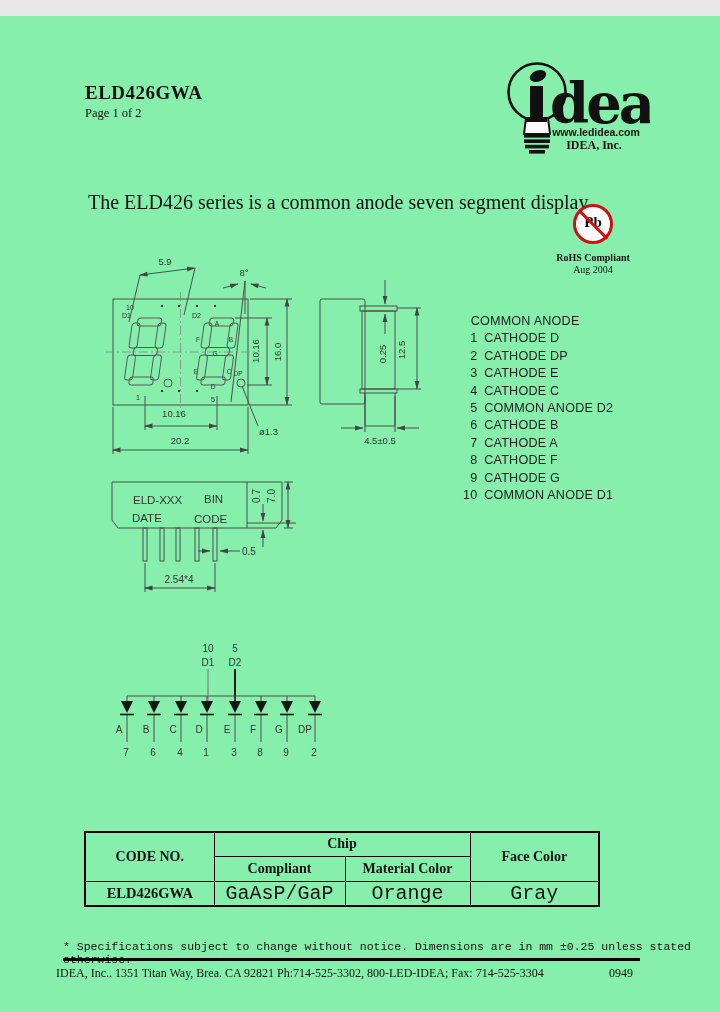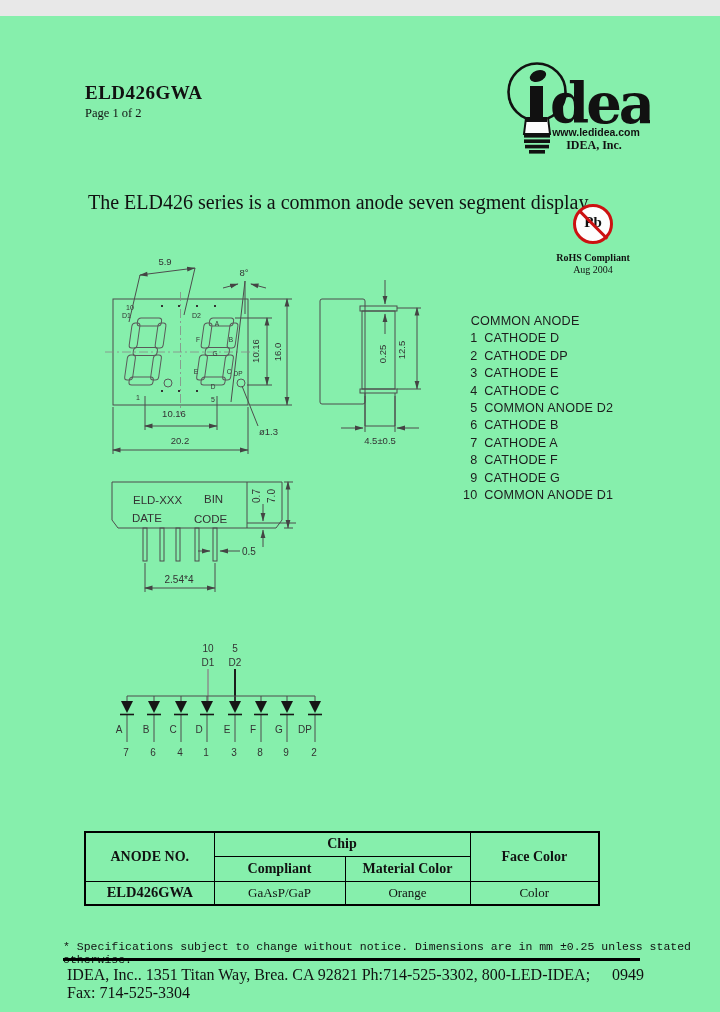--- a/index.html
+++ b/index.html
@@ -31,26 +31,26 @@
   .pinout{left:460px;top:296px;width:218px;font-family:"Liberation Sans",sans-serif;
           font-size:13px;letter-spacing:.2px;color:#1d1d1d;transform:scaleX(.97);transform-origin:left top;}
   .pin-head{margin-left:11px;line-height:17.4px;}
   .pin-row{display:flex;line-height:17.4px;}
   .pin-num{width:18px;text-align:right;margin-right:7px;flex:none;}
   
   .dtable{border-collapse:collapse;table-layout:fixed;width:514px;border:2.5px solid #000;
           font-family:"Liberation Serif",serif;}
   .dtable td{border:1.5px solid #000;text-align:center;vertical-align:middle;padding:0;}
   .th{font-weight:bold;font-size:14px;}
-  .tdv{font-size:13px;}
+  .tdv{font-size:20px;font-family:Liberation Mono, monospace;}
   .tdb{font-size:14.5px;font-weight:bold;}
   
   .footnote{left:63px;top:924px;font-size:11.5px;font-family:Liberation Mono, monospace;}
   .rule{left:63px;top:942px;width:577px;height:3px;background:#000;}
-  .footer{left:67px;top:950px;width:577px;display:flex;font-size:16px;}
+  .footer{left:56px;top:950px;width:577px;display:flex;font-size:12px;}
   .foot-code{margin-left:auto;}
 </style>
 </head>
 <body>
 
 <div class="page">
 
   <div class="abs title">ELD426GWA</div>
   <div class="abs pagelab">Page 1 of 2</div>
 
@@ -375,33 +375,33 @@
 
   <table class="abs dtable" style="left:84px;top:815px">
     <colgroup>
         <col style="width:129px">
         <col style="width:131px">
         <col style="width:125px">
         <col style="width:129px">
       </colgroup>
     <tbody>
         <tr style="height:24px">
-      <td rowspan="2" class="th">ANODE NO.</td>
+      <td rowspan="2" class="th">CODE NO.</td>
       <td colspan="2" class="th">Chip</td>
       <td rowspan="2" class="th">Face Color</td>
     </tr>
     <tr style="height:25px">
       <td class="th">Compliant</td>
       <td class="th">Material Color</td>
     </tr>
     <tr style="height:24px">
       <td class="tdb">ELD426GWA</td>
       <td class="tdv">GaAsP/GaP</td>
       <td class="tdv">Orange</td>
-      <td class="tdv">Color</td>
+      <td class="tdv">Gray</td>
     </tr>
   </tbody>
     </table>
 
   <div class="abs footnote">* Specifications subject to change without notice. Dimensions are in mm ±0.25 unless stated otherwise.</div>
   <div class="abs rule"></div>
   <div class="abs footer">
     <span>IDEA, Inc.. 1351 Titan Way, Brea. CA 92821 Ph:714-525-3302, 800-LED-IDEA; Fax: 714-525-3304</span>
     <span class="foot-code">0949</span>
   </div>

